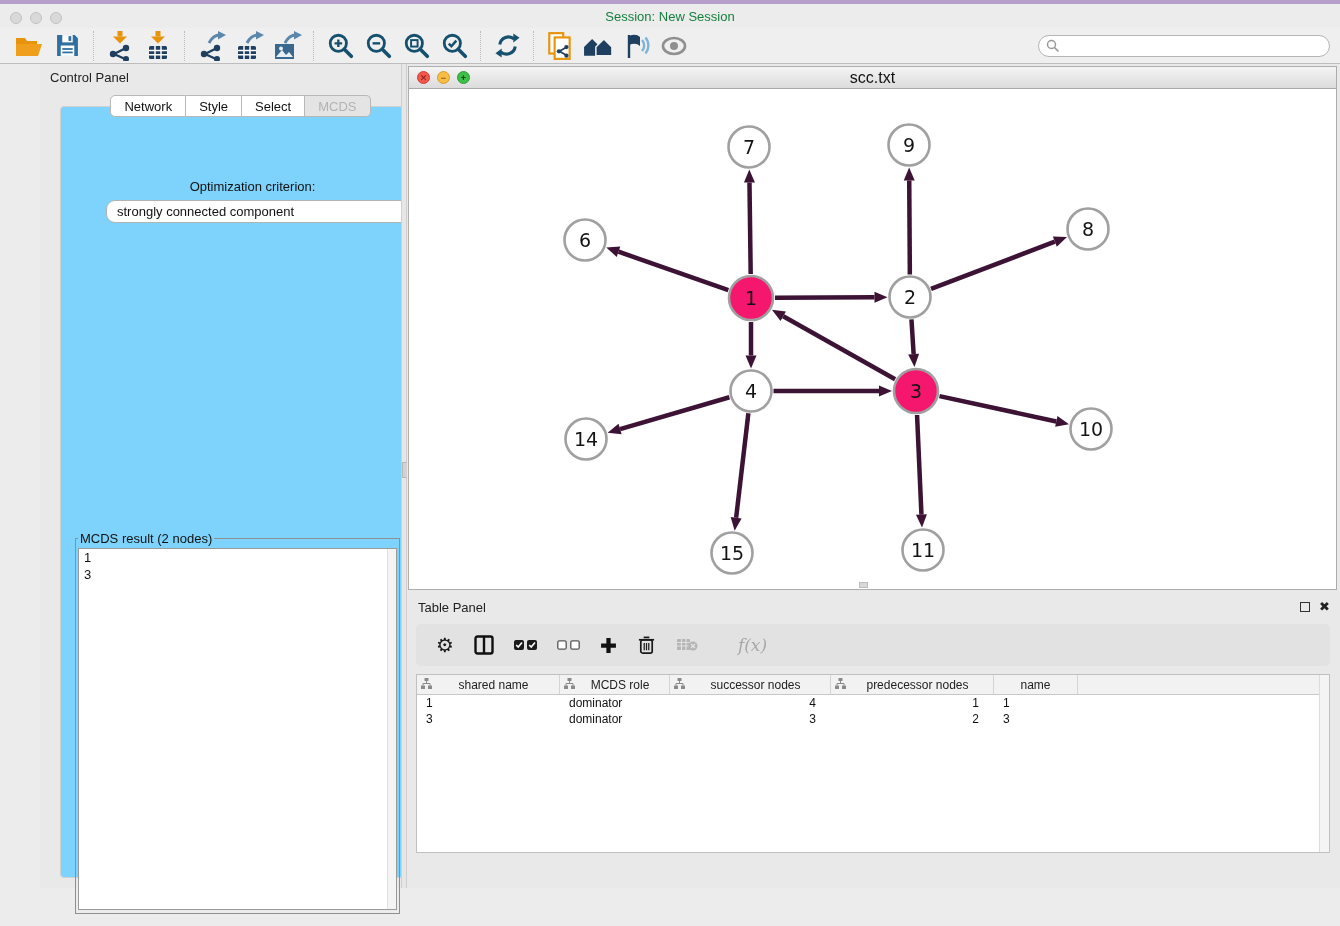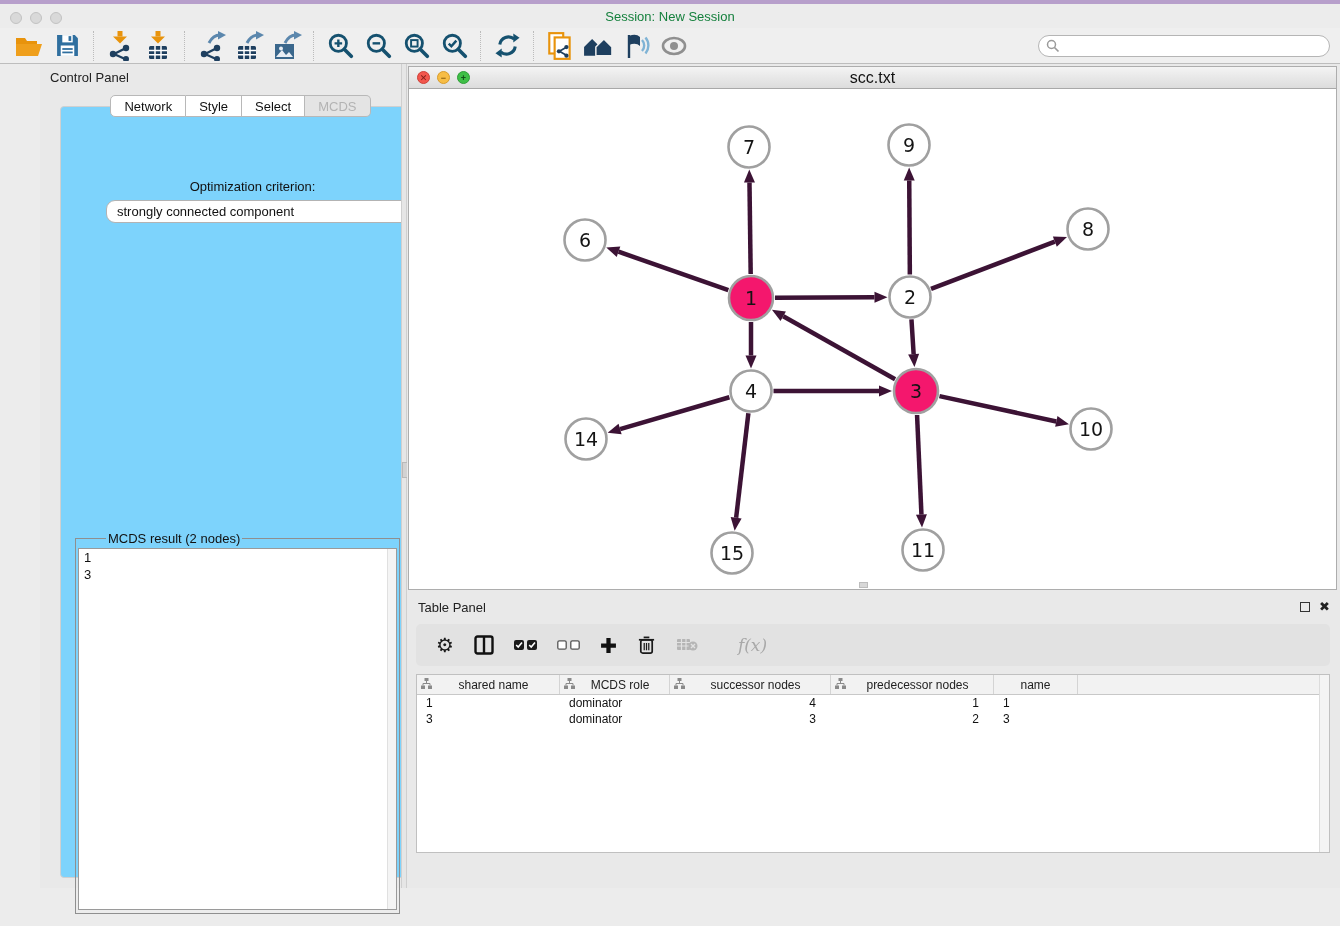--- a/index.html
+++ b/index.html
@@ -43,21 +43,21 @@
   .cp-inner { position:absolute; left:20px; top:42px; width:385px; height:772px; background:#7dd3fc; border:1px solid #d0d0d0; border-radius:4px; }
   .opt-label { position:absolute; left:0; top:72px; width:100%; text-align:center; font-size:13px; color:#111; }
   .criterion { position:absolute; left:45px; top:93px; width:310px; height:23px; background:#fff; border:1px solid #b3b3b3; border-radius:9px; display:flex; align-items:center; padding:0 22px 0 10px; font-size:13px; color:#111; cursor:default; }
   .stepper { position:absolute; right:6px; top:4px; display:flex; flex-direction:column; gap:2px; }
   .stepper i { width:0; height:0; border-left:4px solid transparent; border-right:4px solid transparent; }
   .stepper .up { border-bottom:5px solid #444; }
   .stepper .dn { border-top:5px solid #444; }
   .cp-buttons { position:absolute; left:0; top:126px; width:100%; display:flex; justify-content:center; gap:14px; }
   .btn { height:23px; padding:0 18px; background:linear-gradient(#ffffff,#f1f1f1); border:1px solid #b3b3b3; border-radius:4px; font-size:13px; color:#111; cursor:default; }
 
-  .result-fieldset { position:absolute; left:14px; top:424px; width:325px; height:383px; border:1px solid #8f8f8f; background:transparent;padding-left:28px; }
+  .result-fieldset { position:absolute; left:14px; top:424px; width:325px; height:383px; border:1px solid #8f8f8f; background:transparent; }
   .result-fieldset legend { font-size:13px; color:#111; margin-left:2px; padding:0 2px; }
   .result-box { position:absolute; left:2px; top:2px; right:2px; bottom:3px; background:#fff; border:1px solid #9a9a9a; overflow:hidden; }
   .result-line { font-size:13px; color:#111; line-height:17px; padding-left:5px; }
   .result-scroll { position:absolute; right:0; top:0; width:9px; height:100%; background:#f4f4f4; border-left:1px solid #e0e0e0; }
 
   
   .right-pane { position:absolute; left:407px; top:0; width:933px; height:824px; background:#e9e9e9; }
   .net-window { position:absolute; left:1px; top:2px; width:929px; height:524px; background:#fff; border:1px solid #adadad; }
   .net-titlebar { height:22px; background:linear-gradient(#f4f4f4,#dcdcdc); border-bottom:1px solid #a8a8a8; display:flex; align-items:center; justify-content:center; position:relative; }
   .net-title { font-size:16px; color:#111; }

